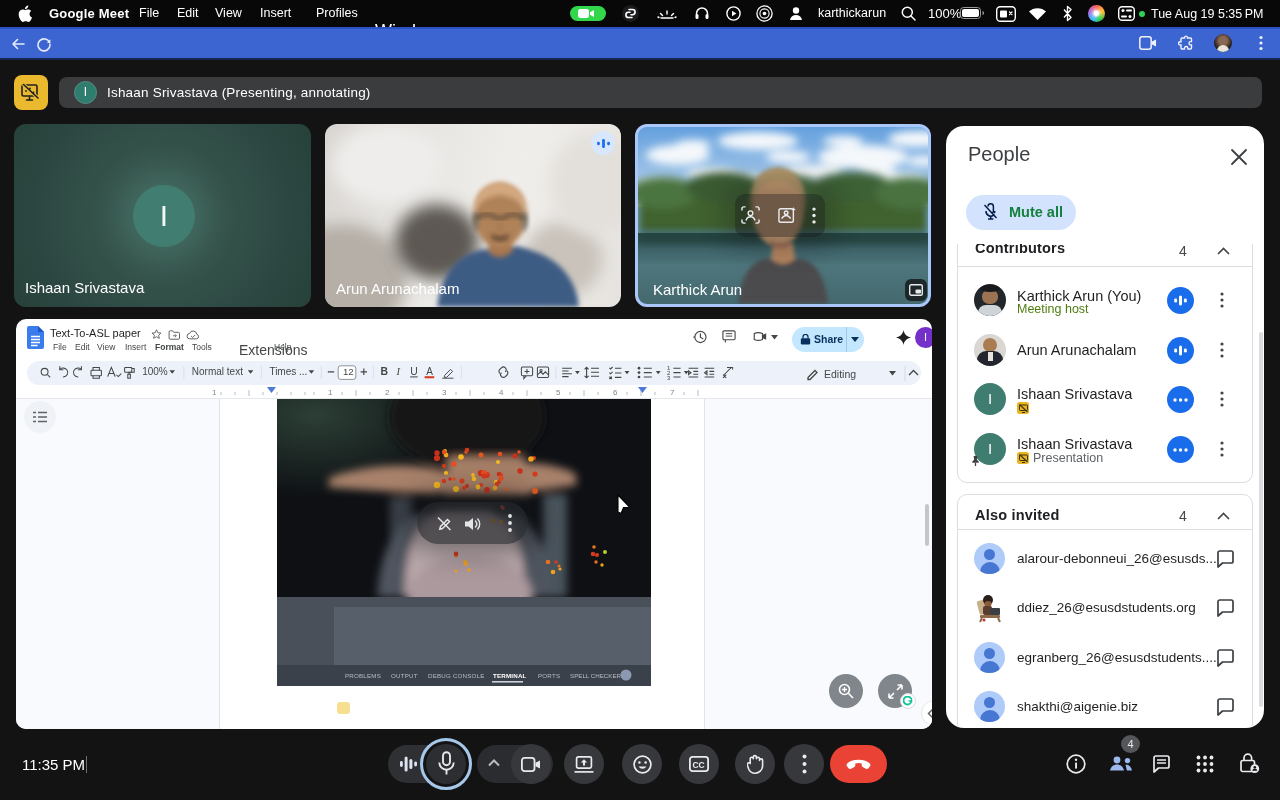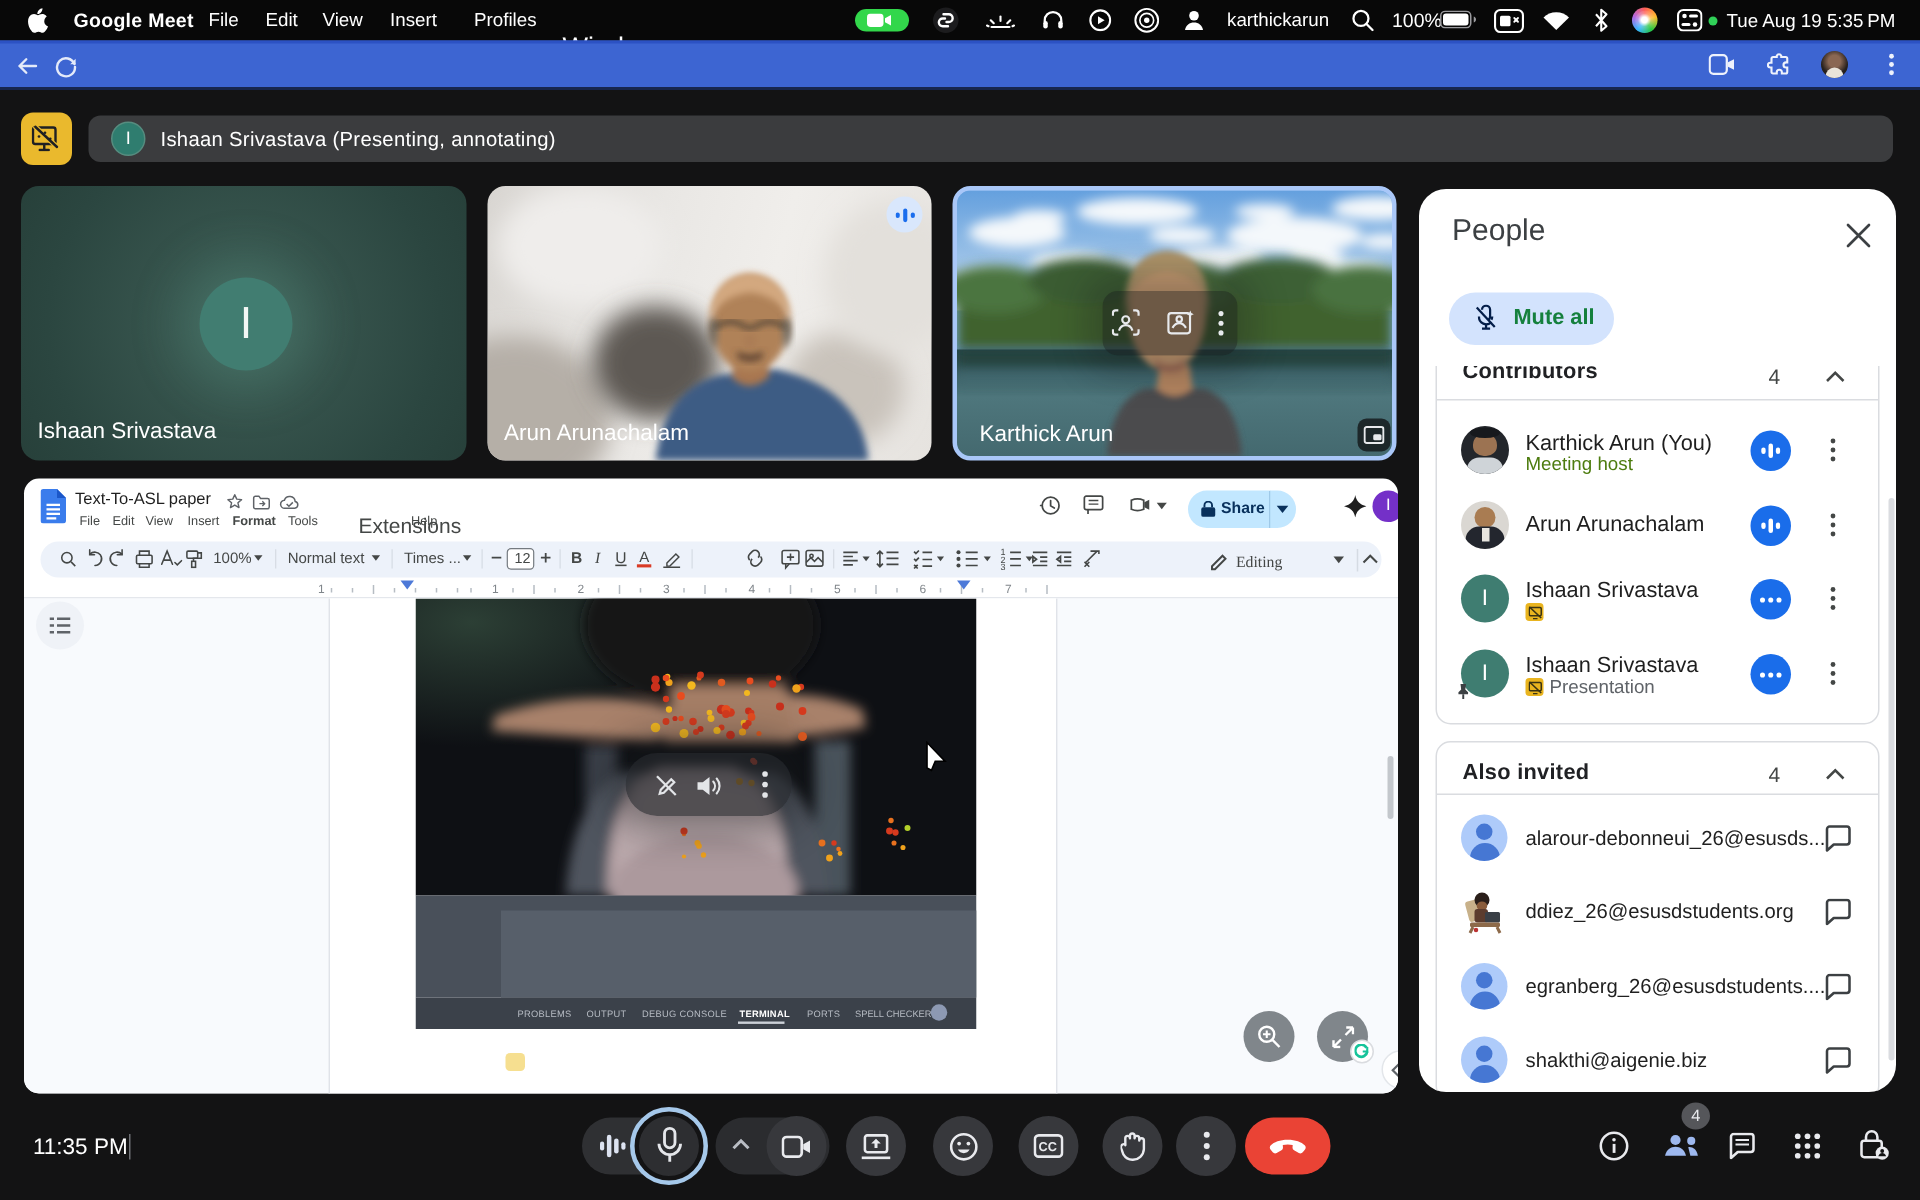--- a/index.html
+++ b/index.html
@@ -487,21 +487,21 @@
           </g>
         <g stroke="#444746" stroke-width="1.4">
             <path d="M847 6.5h12M847 17.5h12M853 10.5h6M853 14h6M850 10l-3 2.3 3 2.3z" fill="none"></path>
           </g>
         <g stroke="#444746" stroke-width="1.3" fill="none">
             <path d="M871 15 880.5 5.5M875 5.5h7v2.5"></path>
             <path d="M870 18.5l4-4M870 14.5l4 4"></path>
           </g>
       </svg>
     </div>
-    <div class="abs" style="left:785px;top:46px;font-family:Liberation Serif, serif;">
+    <div class="abs" style="left:785px;top:46px;">
       <svg width="120" height="17" viewBox="0 0 120 17">
           <path d="M7 12.5l7-7 2 2-7 7H7z" stroke="#444746" stroke-width="1.3" fill="none"></path>
           <text x="23" y="13" font-size="10.5" fill="#444746">Editing</text>
           <path d="M88 6h7l-3.5 4.5z" fill="#444746"></path>
           <path d="M104 1v15" stroke="#d5dbe3"></path>
           <path d="M112 10l4.5-4.5L121 10" stroke="#444746" stroke-width="1.4" fill="none" transform="translate(-4 0)"></path>
         </svg>
     </div>
 
     <div class="abs" style="left:0;top:67px;width:916px;height:13px;background:#fff;border-bottom:1px solid #e4e7ec;"></div>

